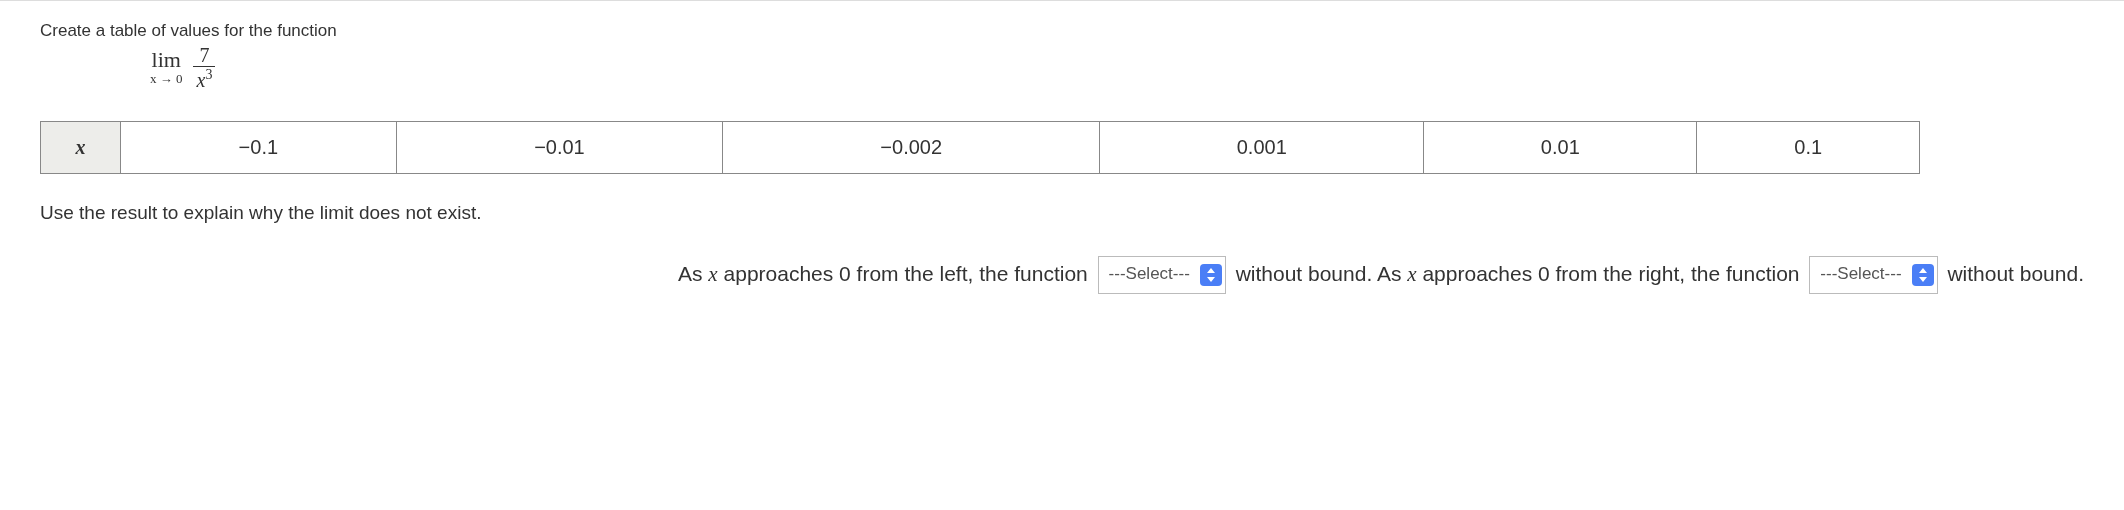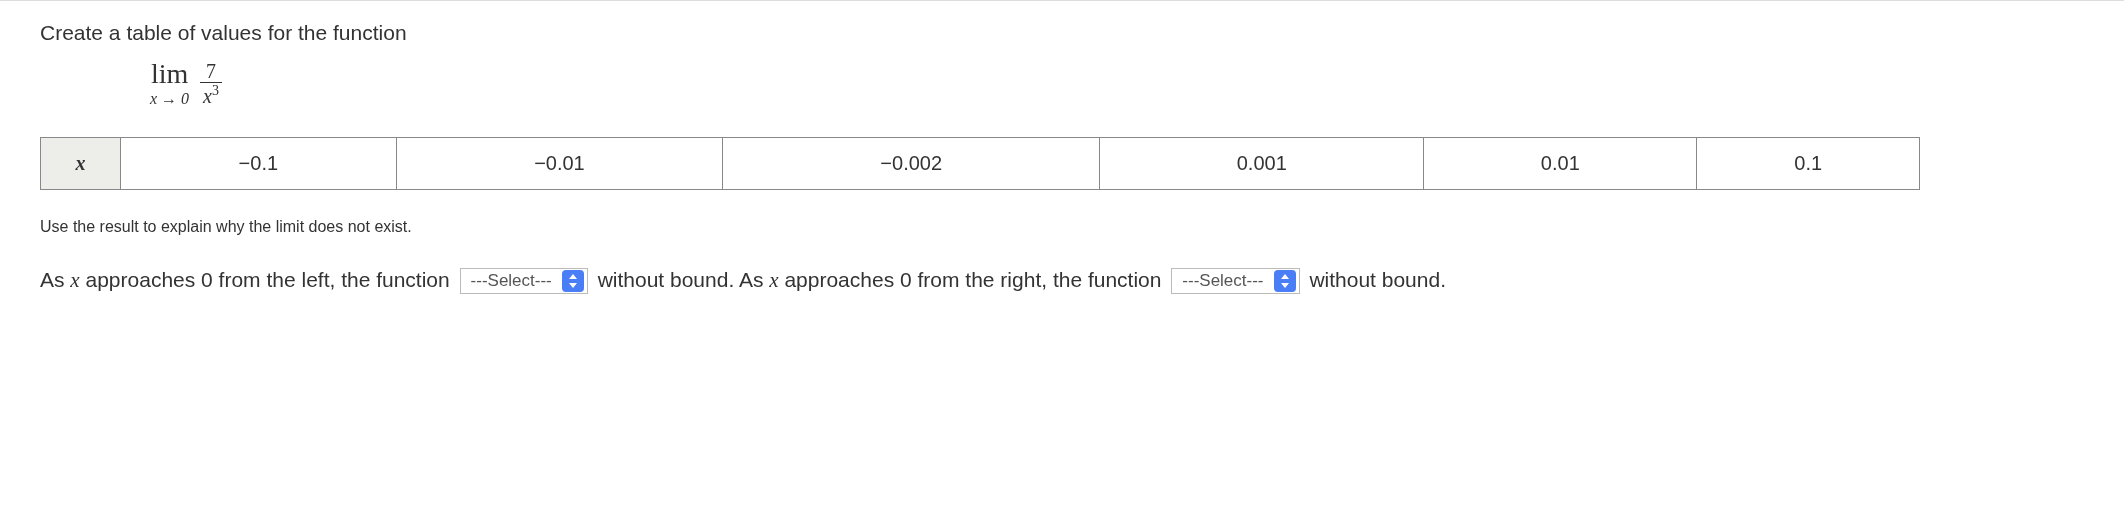--- a/index.html
+++ b/index.html
@@ -11,43 +11,42 @@
       font-family: Verdana, Geneva, sans-serif;
       font-size: 20px;
       color: #333;
       background: #fff;
     }
     .container {
       padding: 20px 40px;
       border-top: 1px solid #ddd;
     }
     .instruction {
-      margin-bottom: 14px;
-      font-size: 21px;
+      margin-bottom: 3px;
+      font-size: 17px;
     }
     .limit-expr {
       display: flex;
       align-items: center;
       margin-left: 110px;
       margin-bottom: 30px;
       font-family: Georgia, 'Times New Roman', serif;
       font-size: 22px;
     }
     .lim-block {
       display: inline-flex;
       flex-direction: column;
       align-items: center;
       line-height: 1.1;
     }
     .lim-top {
-      font-size: 28px;
+      font-size: 22px;
     }
     .lim-bottom {
-      font-size: 16px;
-      font-style: italic;
+      font-size: 13px;
     }
     .fraction {
       display: inline-flex;
       flex-direction: column;
       align-items: center;
       margin-left: 8px;
       line-height: 1.1;
     }
     .fraction .num {
       border-bottom: 1.5px solid #333;
@@ -93,37 +92,38 @@
       width: 90%;
       max-width: 220px;
       height: 32px;
       border: 1px solid #bbb;
       padding: 4px 6px;
       font-size: 18px;
       font-family: Verdana, Geneva, sans-serif;
     }
     .explain-line {
       margin-bottom: 24px;
-      font-size: 16px;
+      font-size: 19px;
     }
     .sentence {
       font-size: 21px;
       line-height: 1.8;
+      text-align: right;
     }
     .sentence .ital-var {
       font-family: Georgia, 'Times New Roman', serif;
       font-style: italic;
     }
     .select-wrap {
       display: inline-flex;
       align-items: center;
       border: 1px solid #bbb;
       background: #fff;
       font-size: 17px;
-      height: 26px;
+      height: 38px;
       vertical-align: middle;
       margin: 8px 4px;
     }
     .select-wrap .select-text {
       padding: 0 10px;
       color: #555;
     }
     .select-wrap .select-btn {
       width: 22px;
       height: 22px;

